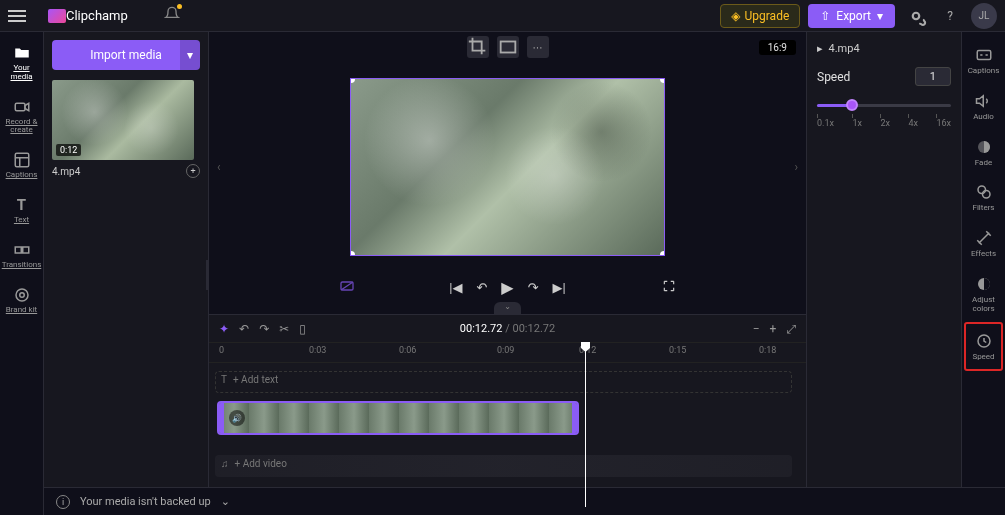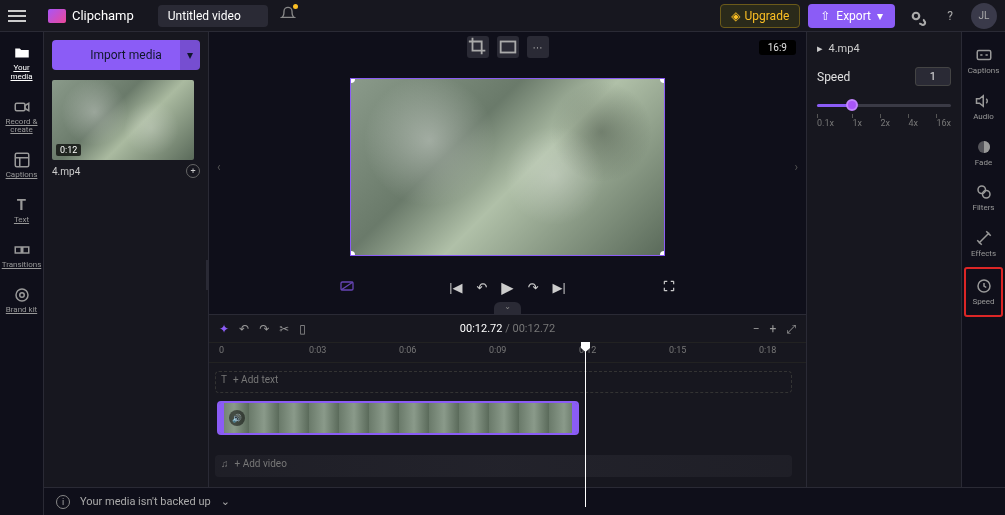--- a/index.html
+++ b/index.html
@@ -2,21 +2,21 @@
 <html><head>
 <meta charset="utf-8">
 <style>
 * { margin: 0; padding: 0; box-sizing: border-box; font-family: -apple-system, BlinkMacSystemFont, "Segoe UI", Roboto, sans-serif; }
 body { background: #0f0f1a; color: #e0e0e0; width: 1005px; height: 515px; overflow: hidden; position: relative; font-size: 12px; }
 
 
 .topbar { height: 32px; background: #17171f; display: flex; align-items: center; padding: 0 8px; border-bottom: 1px solid #2a2a35; }
 .hamburger { width: 24px; height: 24px; display: flex; flex-direction: column; justify-content: center; gap: 3px; cursor: pointer; margin-right: 16px; }
 .hamburger span { height: 2px; background: #ccc; width: 18px; }
-.logo { display: flex; align-items: center; gap: 6px; margin-right: 24px; }
+.logo { display: flex; align-items: center; margin-right: 24px; }
 .logo-icon { width: 18px; height: 14px; background: linear-gradient(135deg, #a855f7, #ec4899); border-radius: 2px; position: relative; }
 .logo-text { font-size: 13px; color: #fff; }
 .title-input { background: #2a2a35; border: none; color: #fff; padding: 4px 10px; border-radius: 4px; font-size: 12px; width: 110px; }
 .notif { margin-left: 12px; color: #888; position: relative; }
 .notif::after { content: ''; position: absolute; top: -2px; right: -2px; width: 5px; height: 5px; background: #fbbf24; border-radius: 50%; }
 .topbar-right { margin-left: auto; display: flex; align-items: center; gap: 8px; }
 .upgrade-btn { background: #2a2a1a; border: 1px solid #6b5a1a; color: #fbbf24; padding: 4px 10px; border-radius: 4px; display: flex; align-items: center; gap: 4px; cursor: pointer; font-size: 12px; }
 .export-btn { background: #8b5cf6; color: #fff; border: none; padding: 5px 12px; border-radius: 4px; display: flex; align-items: center; gap: 6px; cursor: pointer; font-size: 12px; }
 .top-icon { width: 26px; height: 26px; border-radius: 50%; display: flex; align-items: center; justify-content: center; color: #aaa; cursor: pointer; }
 .avatar { width: 26px; height: 26px; border-radius: 50%; background: #3a3a4a; display: flex; align-items: center; justify-content: center; font-size: 10px; color: #aaa; }
@@ -26,21 +26,21 @@
 
 
 .left-nav { width: 44px; background: #0f0f1a; border-right: 1px solid #2a2a35; display: flex; flex-direction: column; padding-top: 4px; }
 .nav-item { display: flex; flex-direction: column; align-items: center; padding: 8px 2px; cursor: pointer; color: #999; gap: 2px; }
 .nav-item.active { color: #fff; }
 .nav-icon { width: 18px; height: 18px; }
 .nav-label { font-size: 8px; text-align: center; line-height: 1.1; text-decoration: underline; }
 
 
 .media-panel { width: 165px; background: #17171f; border-right: 1px solid #2a2a35; padding: 8px; }
-.import-btn { width: 100%; background: #8b5cf6; color: #0f172a; border: none; padding: 8px; border-radius: 4px; cursor: pointer; font-size: 12px; display: flex; align-items: center; justify-content: center; position: relative; }
+.import-btn { width: 100%; background: #8b5cf6; color: #ffffff; border: none; padding: 8px; border-radius: 4px; cursor: pointer; font-size: 12px; display: flex; align-items: center; justify-content: center; position: relative; }
 .import-dd { position: absolute; right: 0; top: 0; bottom: 0; width: 20px; background: rgba(0,0,0,0.15); display: flex; align-items: center; justify-content: center; border-radius: 0 4px 4px 0; }
 .media-thumb { margin-top: 10px; width: 142px; height: 80px; background: linear-gradient(135deg, #8a9a8a 0%, #6a7a6a 40%, #aabaa0 60%, #5a6a5a 100%); border-radius: 2px; position: relative; overflow: hidden; }
 .media-thumb::before { content: ''; position: absolute; inset: 0; background: radial-gradient(circle at 30% 40%, rgba(255,255,255,0.3), transparent 30%), radial-gradient(circle at 70% 60%, rgba(255,255,255,0.2), transparent 25%); }
 .dur-badge { position: absolute; bottom: 4px; left: 4px; background: rgba(0,0,0,0.7); color: #fff; font-size: 9px; padding: 1px 4px; border-radius: 2px; }
 .media-name { font-size: 10px; color: #ccc; margin-top: 4px; display: flex; justify-content: space-between; align-items: center; }
 .add-circle { width: 14px; height: 14px; border-radius: 50%; border: 1px solid #666; display: flex; align-items: center; justify-content: center; font-size: 9px; cursor: pointer; }
 .collapse-handle { position: absolute; left: 206px; top: 260px; width: 10px; height: 30px; background: #2a2a35; border-radius: 0 4px 4px 0; display: flex; align-items: center; justify-content: center; color: #888; cursor: pointer; font-size: 9px; }
 
 
 .center { flex: 1; display: flex; flex-direction: column; background: #0f0f1a; position: relative; }
@@ -115,21 +115,20 @@
 <div class="topbar">
   <div class="hamburger">
       <span></span>
       <span></span>
       <span></span>
     </div>
   <div class="logo">
     <div class="logo-icon"></div>
     <span class="logo-text">Clipchamp</span>
   </div>
-  <input class="title-input" value="Untitled video" style="">
   <div class="notif">
     <svg viewBox="0 0 24 24" width="16" height="16" fill="none" stroke="currentColor" stroke-width="2">
         <path d="M18 8a6 6 0 10-12 0c0 7-3 9-3 9h18s-3-2-3-9"></path>
       </svg>
   </div>
   <div class="topbar-right">
     <button class="upgrade-btn">
       <span>◈</span>
       <span>Upgrade</span>
     </button>
@@ -264,21 +263,21 @@
         <div class="tl-zoom">
           <span class="tl-tool">−</span>
           <span class="tl-tool">+</span>
           <span class="tl-tool">⤢</span>
         </div>
       </div>
       <div class="tl-ruler">
         <span class="tick" style="left:10px">0</span>
         <span class="tick" style="left:100px">0:03</span>
         <span class="tick" style="left:190px">0:06</span>
-        <span class="tick" style="left:280px">0:09</span>
+        <span class="tick" style="left:288px">0:09</span>
         <span class="tick" style="left:370px">0:12</span>
         <span class="tick" style="left:460px">0:15</span>
         <span class="tick" style="left:550px">0:18</span>
         <div class="playhead" style="left:376px"></div>
       </div>
       <div class="tl-tracks">
         <div class="track">
           <div class="track-outline"></div>
           <div class="track-add">
               <span>T</span>
@@ -353,20 +352,27 @@
             <circle cx="15" cy="15" r="5"></circle>
           </svg></div>
       <span class="fr-label">Filters</span>
     </div>
     <div class="fr-item">
       <div class="nav-icon"><svg viewBox="0 0 24 24" fill="none" stroke="currentColor" stroke-width="2">
             <path d="M5 19l14-14M15 3l6 6M3 15l6 6"></path>
           </svg></div>
       <span class="fr-label">Effects</span>
     </div>
+    <div class="fr-item">
+      <div class="nav-icon"><svg viewBox="0 0 24 24" fill="currentColor">
+            <circle cx="12" cy="12" r="8"></circle>
+            <path d="M12 4a8 8 0 010 16z" fill="#0f0f1a"></path>
+          </svg></div>
+      <span class="fr-label">Adjust colors</span>
+    </div>
     <div class="fr-item highlighted">
       <div class="nav-icon"><svg viewBox="0 0 24 24" fill="none" stroke="currentColor" stroke-width="2">
             <circle cx="12" cy="12" r="8"></circle>
             <path d="M12 8v4l3 2"></path>
           </svg></div>
       <span class="fr-label">Speed</span>
     </div>
   </div>
 </div>
 

